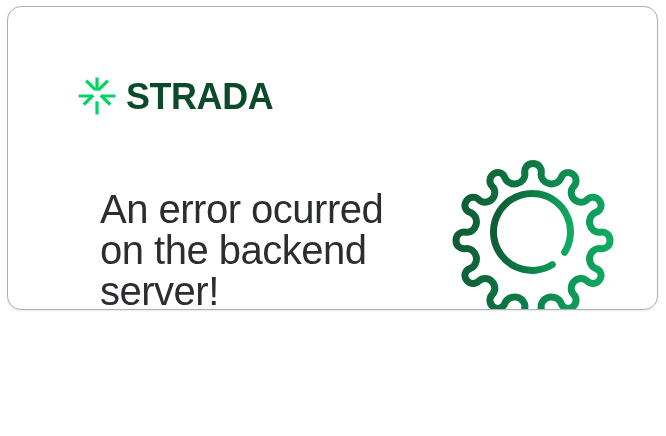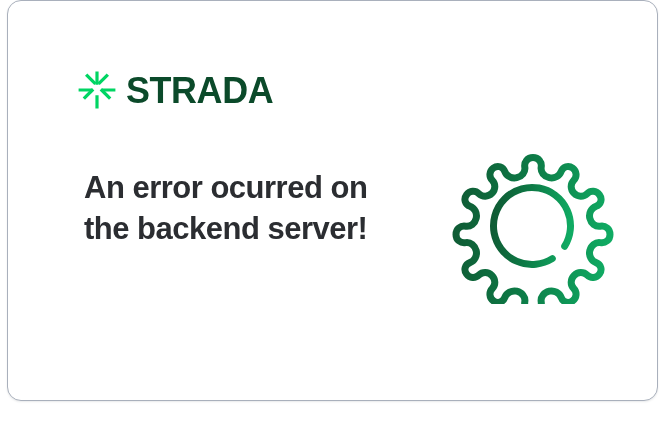--- a/index.html
+++ b/index.html
@@ -19,23 +19,23 @@
     position: relative;
     width: 666px;
     height: 436px;
     background: #ffffff;
   }
 
   
   .error-card {
     position: absolute;
     left: 7px;
-    top: 0;
+    top: 6px;
     width: 651px;
-    height: 401px;
+    height: 304px;
     box-sizing: border-box;
     background: #ffffff;
     border: 1px solid #a9b0bc;
     border-radius: 14px;
     box-shadow: 0 1px 2px rgba(40, 48, 62, 0.10);
     overflow: hidden;
   }
 
   
   .brand-lockup {
@@ -65,26 +65,26 @@
     transform-origin: left center;
   }
 
   
   .error-message {
     position: absolute;
     left: 76px;
     top: 166px;
     width: 290px;
     font-family: "Liberation Sans", sans-serif;
-    font-size: 31px;
-    font-weight: bold;
+    font-size: 40px;
+    font-weight: normal;
     line-height: 41px;
     letter-spacing: -0.5px;
     color: #2b2d31;
-    margin: 0;
+    margin: 16px;
   }
 
   
   .gear-illustration {
     position: absolute;
     left: 444px;
     top: 141px;
     width: 162px;
     height: 162px;
   }

